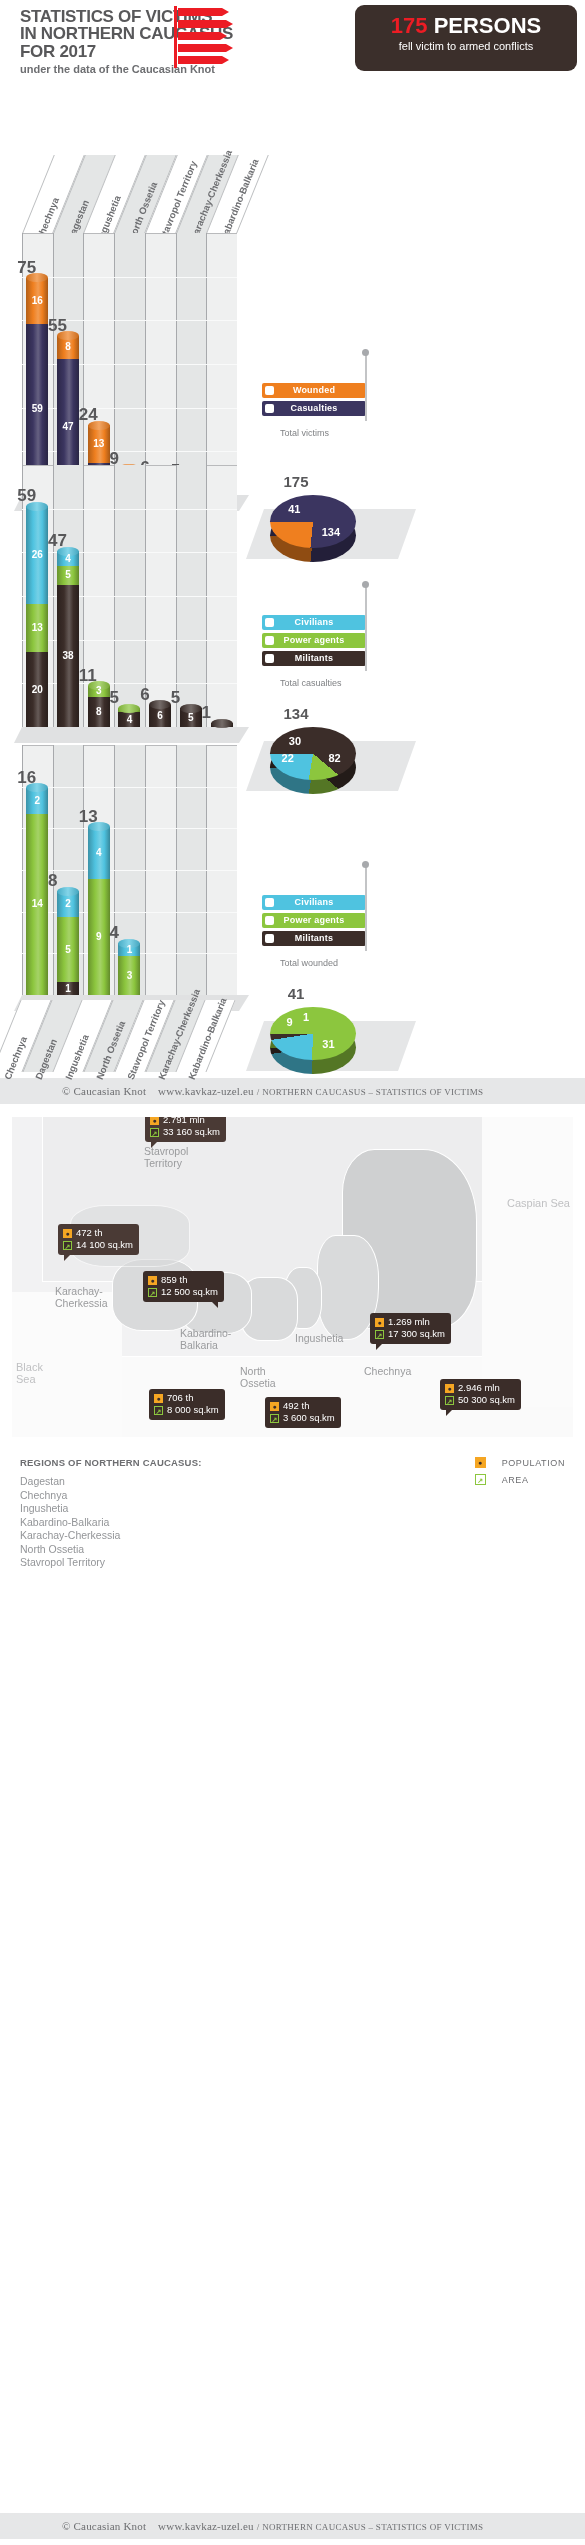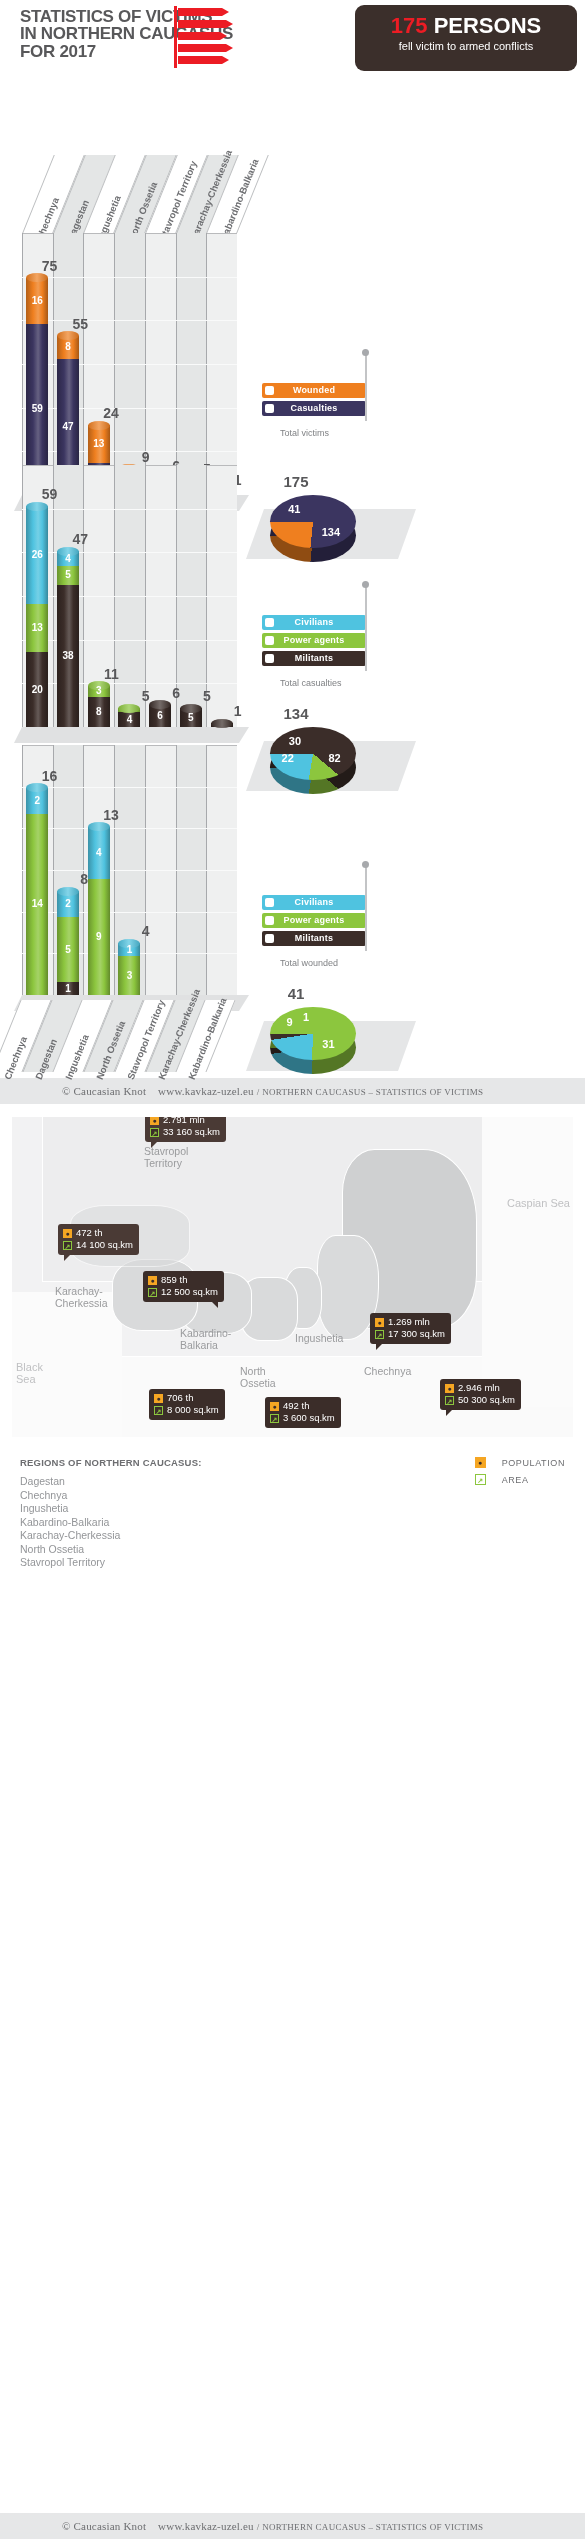--- a/index.html
+++ b/index.html
@@ -50,22 +50,22 @@
     color: #6d6e71; transform-origin: 0 100%; transform: rotate(-68deg);
   }
 
   
   .cyl { position: absolute; }
   .seg { position: absolute; left: 0; width: 100%; }
   .seg .body { position: absolute; inset: 0; }
   .seg .cap { position: absolute; left: 0; width: 100%; height: 9px; top: -4.5px; border-radius: 50%; }
   .seg .val { position: absolute; left: 0; width: 100%; text-align: center;
     color: #fff; font-size: 10px; font-weight: bold; }
-  .bar-total { position: absolute; width: 40px; text-align: right;
-    font-size: 14px; font-weight: bold; color: #58585a; }
+  .bar-total { position: absolute; width: 40px; text-align: left;
+    font-size: 17px; font-weight: bold; color: #58585a; }
 
   .base-plate { position: absolute; background: #e0e1e2; }
 
   
   .legend { position: absolute; }
   .leg-row { position: relative; width: 104px; height: 15px; margin-bottom: 3px; border-radius: 2px; }
   .leg-sw { position: absolute; left: 3px; top: 3px; width: 9px; height: 9px; border-radius: 2px; background:#fff; }
   .leg-tx { position: absolute; left: 0; width: 104px; text-align: center; top: 2px;
     font-size: 9px; font-weight: bold; color: #fff; letter-spacing: .2px; }
   .leg-total { position: absolute; font-size: 9px; color: #808285; white-space: nowrap; }
@@ -113,20 +113,21 @@
   .lb-key { display: flex; align-items: center; margin-bottom: 6px; }
   .lb-key span.t { font-size: 9px; color: #6d6e71; letter-spacing: .6px; margin-left: 12px; }
 </style>
 </head>
 <body>
 
 <div class="header">
   <div class="hdr-title hdr-l1">STATISTICS OF VICTIMS</div>
   <div class="hdr-title hdr-l2">IN NORTHERN CAUCASUS</div>
   <div class="hdr-title hdr-l3">FOR 2017</div>
+  <div class="hdr-sub">under the data of the Caucasian Knot</div>
 
   <div class="bullets">
     <div class="bstem"></div>
     <div class="brow" style="top:2px;width:52px;">
         <div class="bbody" style="width:44px;"></div>
         <div class="btip" style="left:44px;"></div>
       </div>
     <div class="brow" style="top:14px;width:56px;">
         <div class="bbody" style="width:48px;"></div>
         <div class="btip" style="left:48px;"></div>

